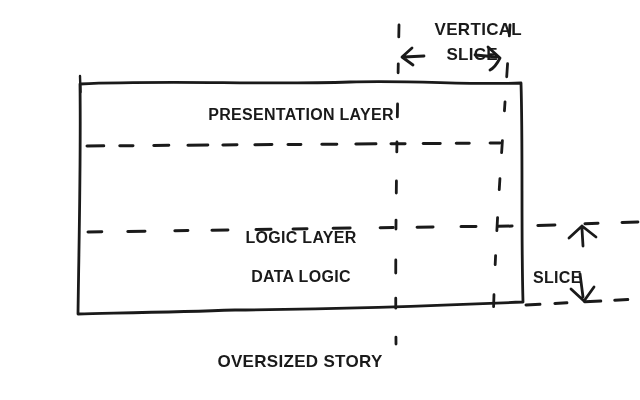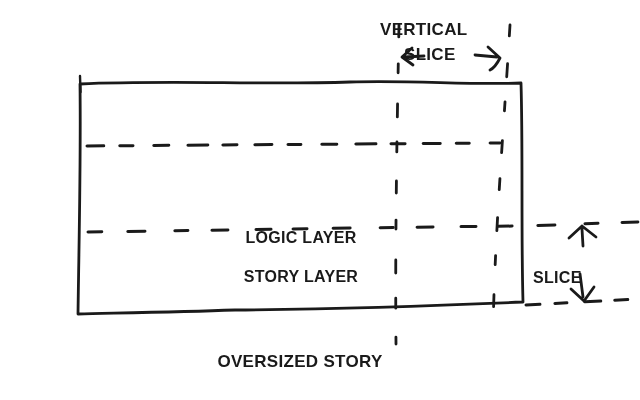--- a/index.html
+++ b/index.html
@@ -34,21 +34,21 @@
     letter-spacing: 0.3px;
     line-height: 18px;
     white-space: nowrap;
     color: var(--ink, #1a1a1a);
   }
   .layer-label {
     left: 80px;
     width: 442px;
     text-align: center;
   }
-  .vslice-label { text-align: left; }
+  .vslice-label { text-align: right; }
   .caption {
     left: 180px;
     width: 240px;
     text-align: center;
     font-size: 17px;
   }
 </style>
 </head>
 <body>
 
@@ -78,20 +78,21 @@
     <path stroke-width="2.8" d="M 424,56 L 404,57 M 402,57 L 412,48 M 402,57 L 413,65"></path>
     <path stroke-width="2.8" d="M 475,55 L 497,57 M 500,58 L 488,47 M 500,58 C 497,64 494,68 490,70"></path>
 
     <path stroke-width="2.8" d="M 583,246 L 582,229 M 582,226 L 569,238 M 582,226 L 596,237"></path>
     <path stroke-width="2.8" d="M 580,274 L 583,297 M 584,301 L 571,289 M 584,301 L 594,287"></path>
   </svg>
 
   <div class="lbl vslice-label" style="left:380px; top:21px; width:142px; font-size:17px;">VERTICAL</div>
   <div class="lbl vslice-label" style="left:404px; top:46px; width:94px; font-size:17px;">SLICE</div>
 
+  <div class="lbl layer-label" style="top:106px;">PRESENTATION LAYER</div>
   <div class="lbl layer-label" style="top:181px;margin-top:48px;">LOGIC LAYER</div>
-  <div class="lbl layer-label" style="top:268px;">STORY LAYER</div>
+  <div class="lbl layer-label" style="top:268px;">DATA LOGIC</div>
 
   <div class="lbl" style="left:533px; top:269px;">SLICE</div>
 
   <div class="lbl caption" style="top:353px;">OVERSIZED STORY</div>
 
 </div>
 
 </body></html>

